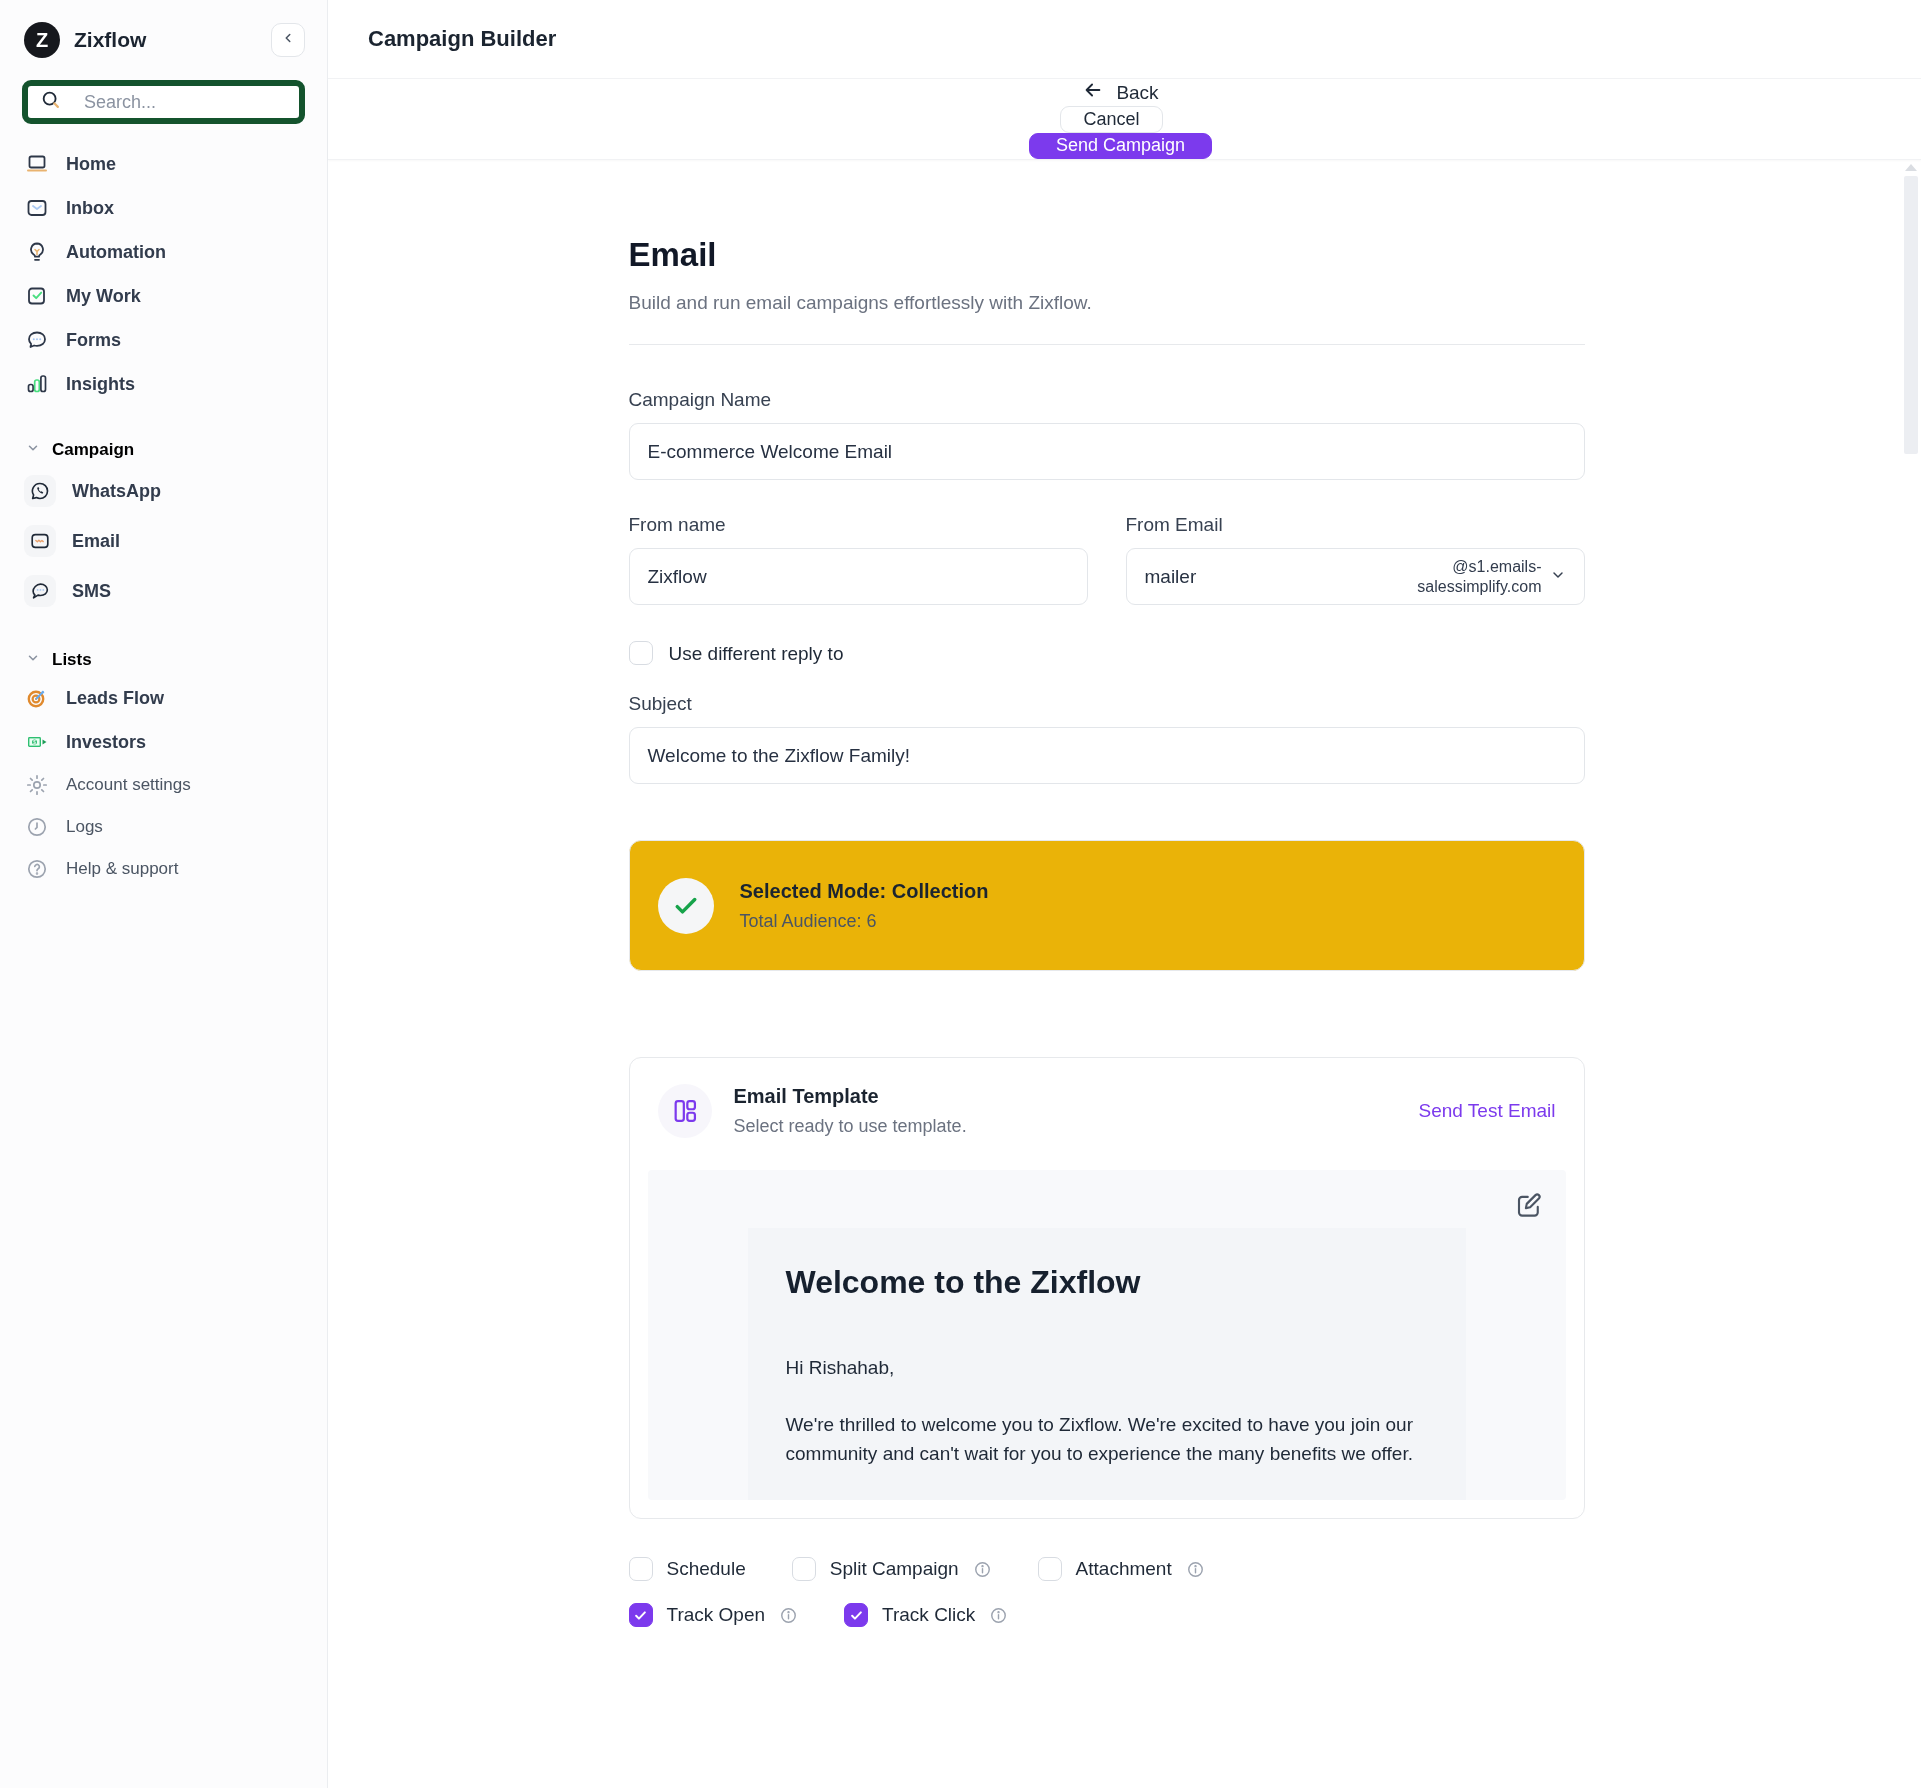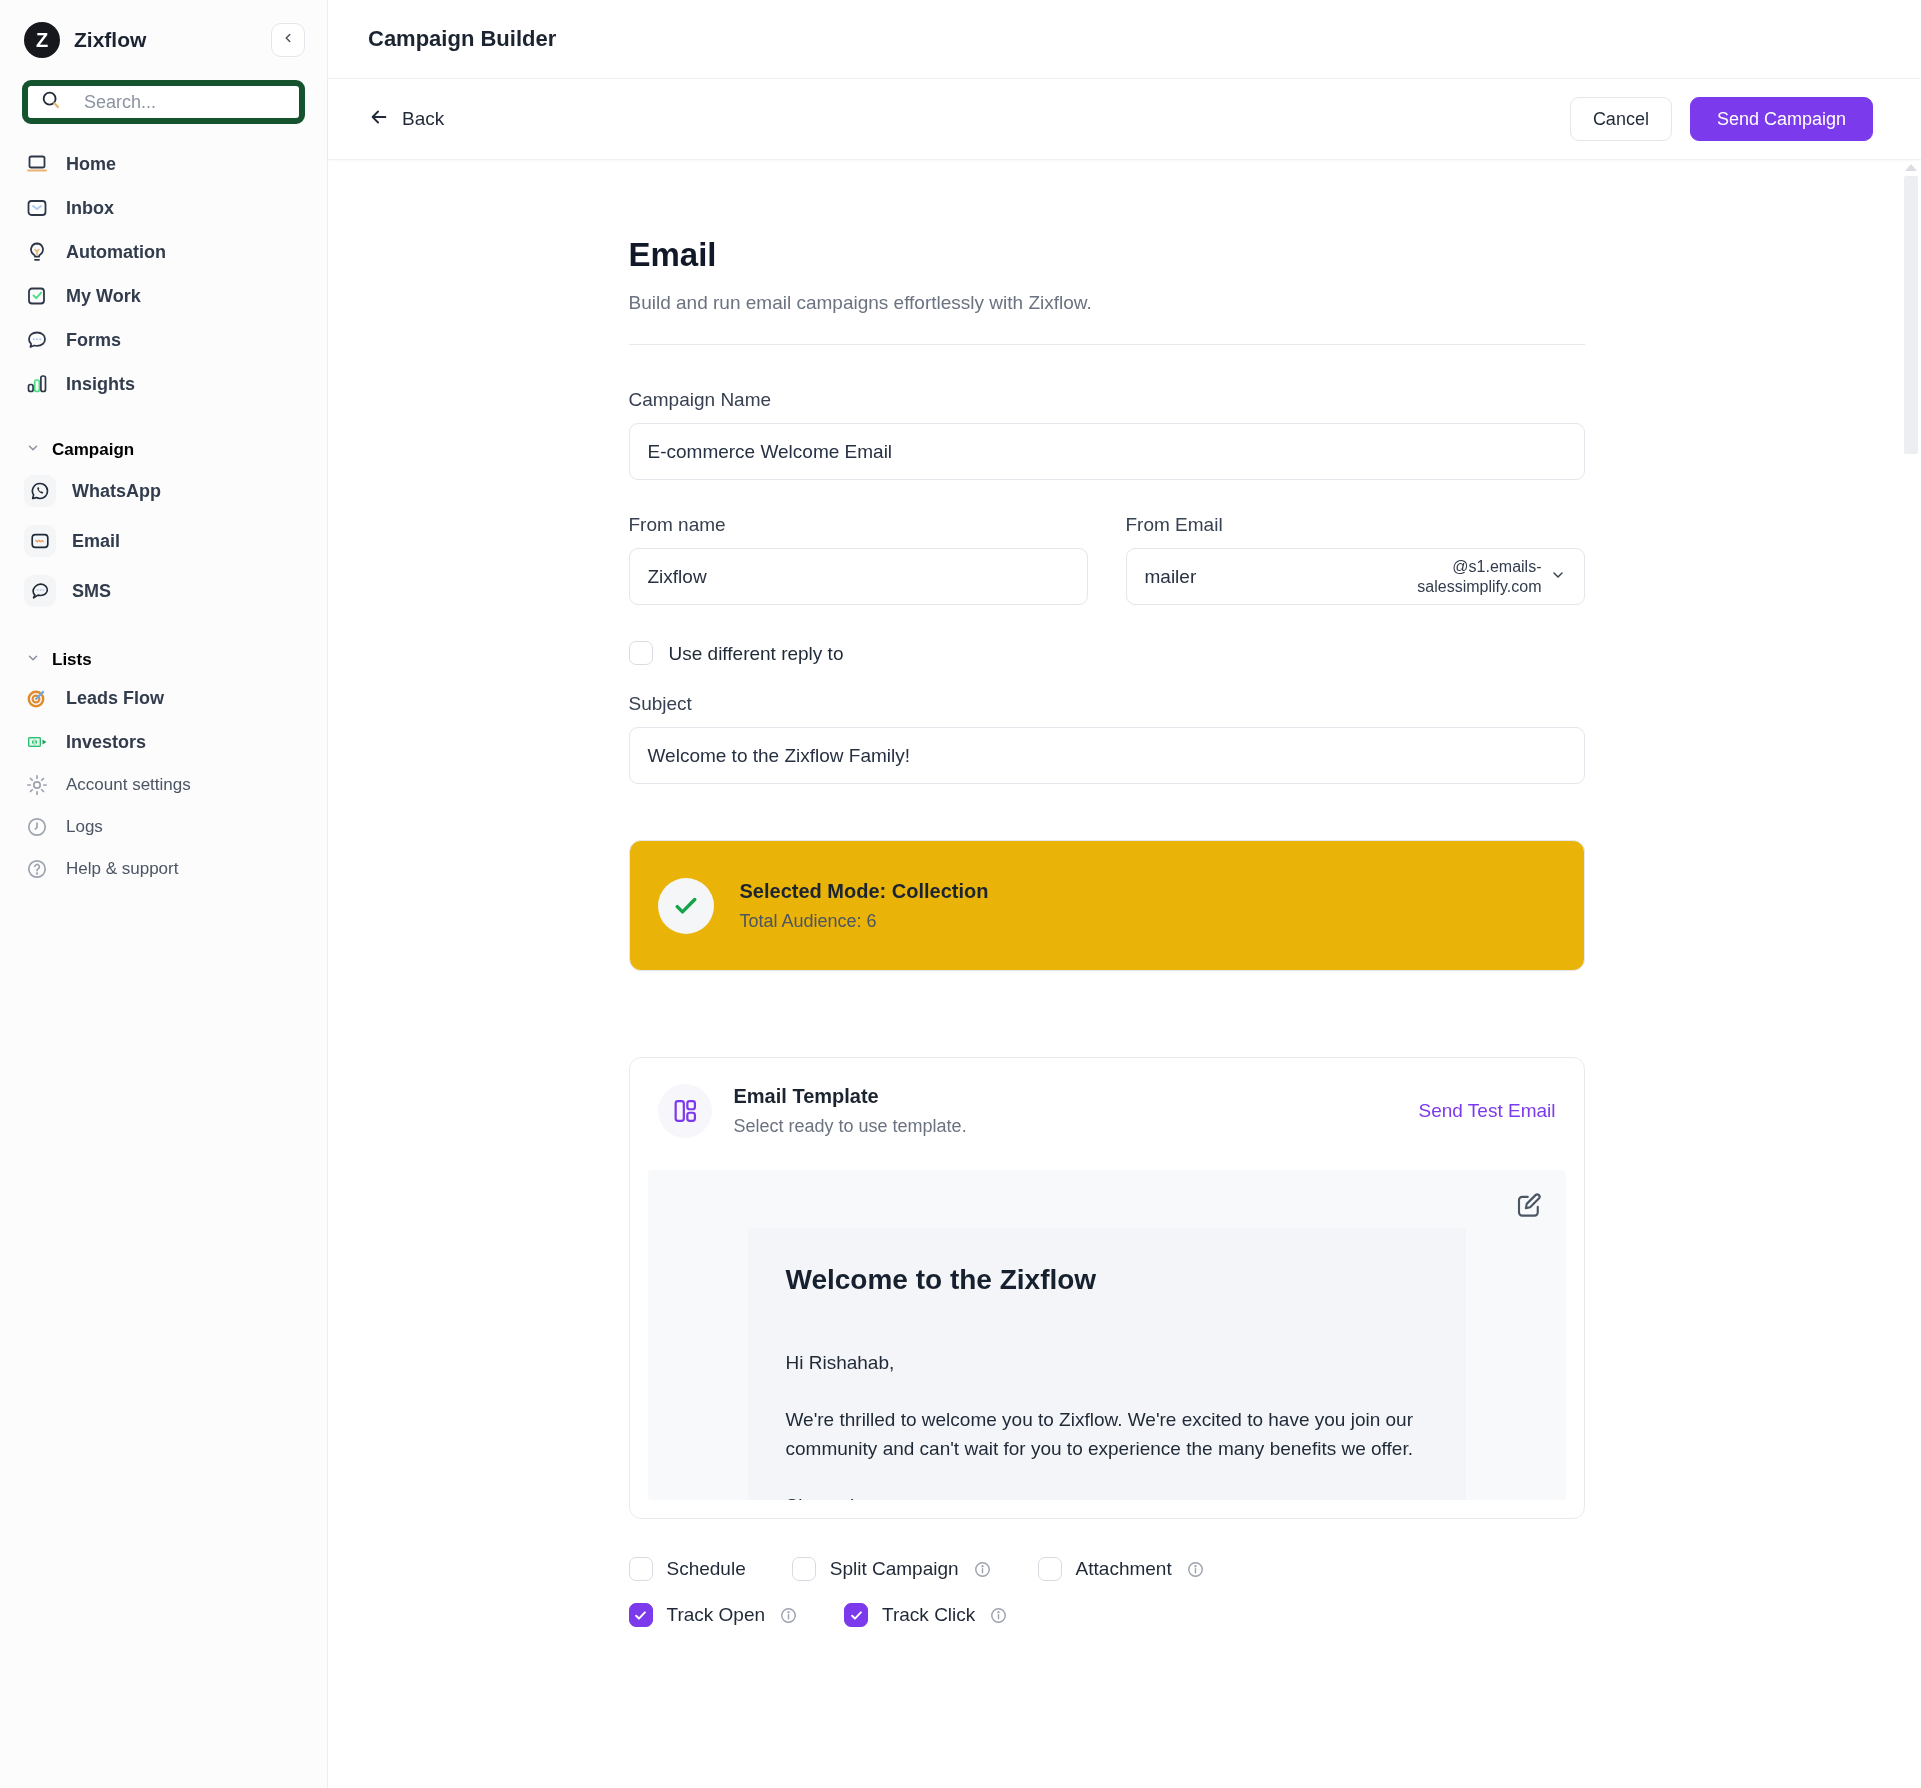--- a/index.html
+++ b/index.html
@@ -32,21 +32,21 @@
   .sb-footer { position:absolute; left:0; right:1px; top:752px; background:#fcfcfd; padding-top:12px; }
   .sb-footer .nav-item { padding:8px 24px; }
   .sb-footer .nav-item .lbl { font-size:17px; font-weight:500; color:#4b5563; }
 
   
   .main { flex:1; display:flex; flex-direction:column; background:#fff; position:relative; }
   .top-header { height:79px; display:flex; align-items:center; padding:0 40px;
     border-bottom:1px solid #f1f2f4; }
   .page-title { font-size:22px; font-weight:700; color:#1b2430; }
   .toolbar { height:81px; display:flex; align-items:center; padding:0 48px 0 40px;
-    border-bottom:1px solid #f1f2f4; box-shadow:0 1px 2px rgba(16,24,40,.03); }
+    border-bottom:1px solid #f1f2f4; box-shadow:0 1px 2px rgba(16,24,40,.03);flex-direction:column; }
   .back { display:flex; align-items:center; gap:12px; font-size:19px; color:#1f2937; cursor:pointer; }
   .toolbar-spacer { flex:1; }
   .btn { height:44px; border-radius:9px; font-size:18px; display:inline-flex;
     align-items:center; justify-content:center; padding:0 22px; cursor:pointer; }
   .btn-cancel { background:#fff; border:1px solid #e3e6ea; color:#1f2937; margin-right:18px; }
   .btn-send { background:#7c3aed; border:1px solid #7c3aed; color:#fff; font-weight:500; padding:0 26px; }
 
   .content { flex:1; position:relative; overflow:hidden; }
   .container { width:956px; margin:0 auto; position:relative; left:-18px; padding-top:76px; }
 
@@ -79,21 +79,21 @@
   .tpl-card { margin-top:86px; border:1px solid #e7e9ec; border-radius:12px; background:#fff; padding:26px 18px 18px 18px; }
   .tpl-head { display:flex; align-items:center; padding:0 10px 0 10px; }
   .tpl-ic { width:54px; height:54px; border-radius:50%; background:#f7f6fb;
     display:flex; align-items:center; justify-content:center; margin-right:22px; }
   .tpl-title { font-size:20px; font-weight:700; color:#1b2430; }
   .tpl-sub { font-size:18px; color:#6b7280; margin-top:8px; }
   .send-test { margin-left:auto; color:#7c3aed; font-size:19px; cursor:pointer; }
   .preview { margin-top:32px; background:#f8f9fb; border-radius:4px; height:330px; position:relative; overflow:hidden; }
   .edit-btn { position:absolute; top:20px; right:22px; color:#4b5563; cursor:pointer; }
   .mail-panel { width:718px; margin:58px auto 0 auto; background:#f3f5f8; padding:36px 40px 40px 38px; height:400px; }
-  .mail-h { font-size:28px; font-weight:600; color:#16202e; }
+  .mail-h { font-size:32px; font-weight:600; color:#16202e; }
   .mail-greet { font-size:19px; color:#1f2937; margin-top:56px; }
   .mail-body { font-size:19px; color:#1f2937; margin-top:32px; line-height:1.5; max-width:640px; }
   .mail-close { font-size:19px; color:#1f2937; margin-top:32px; }
 
   .opts { margin-top:38px; }
   .opt-row { display:flex; align-items:center; margin-bottom:22px; }
   .opt { display:flex; align-items:center; gap:14px; margin-right:46px; }
   .opt .clabel { font-size:19px; color:#1f2937; }
   .opt .info { display:flex; color:#9ca3af; }
 

